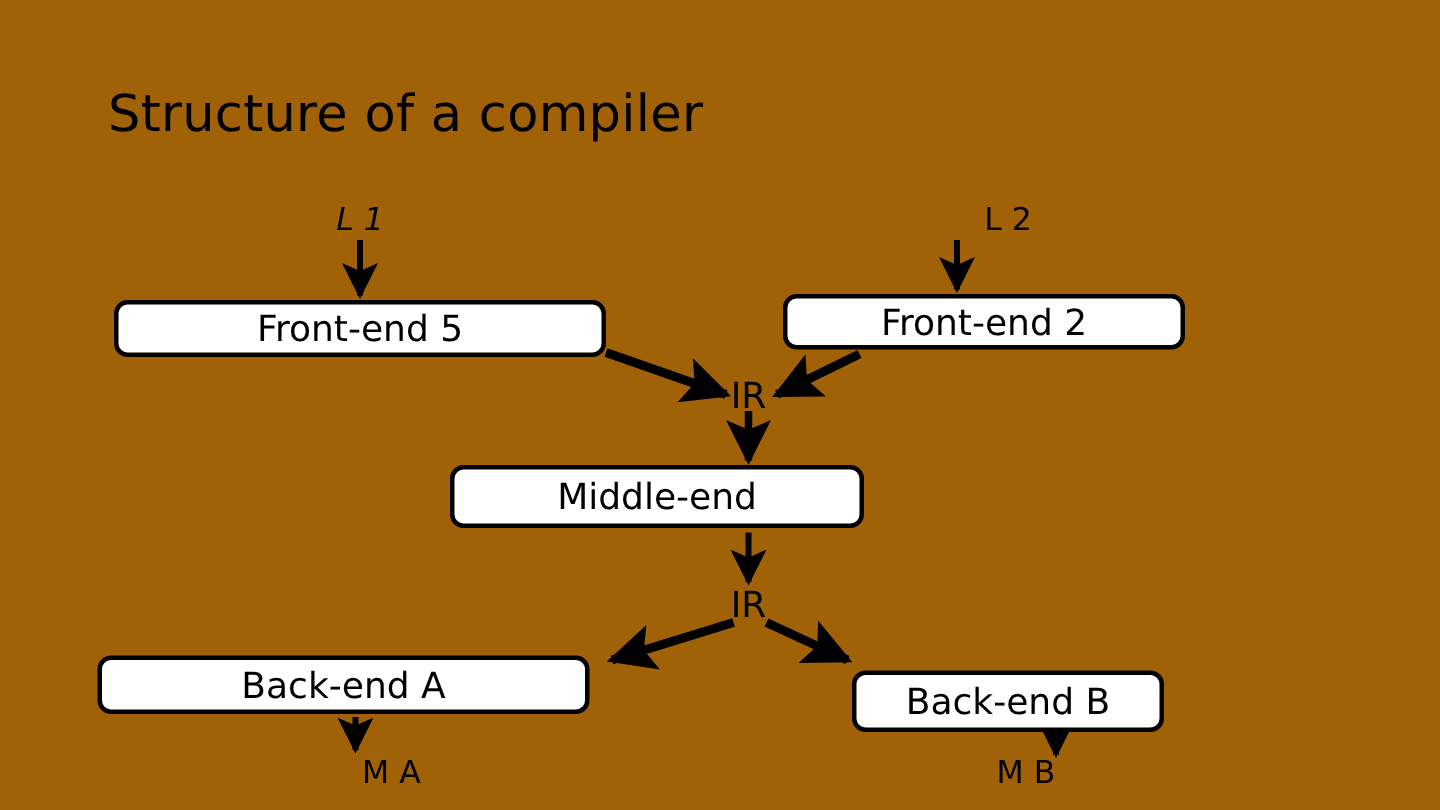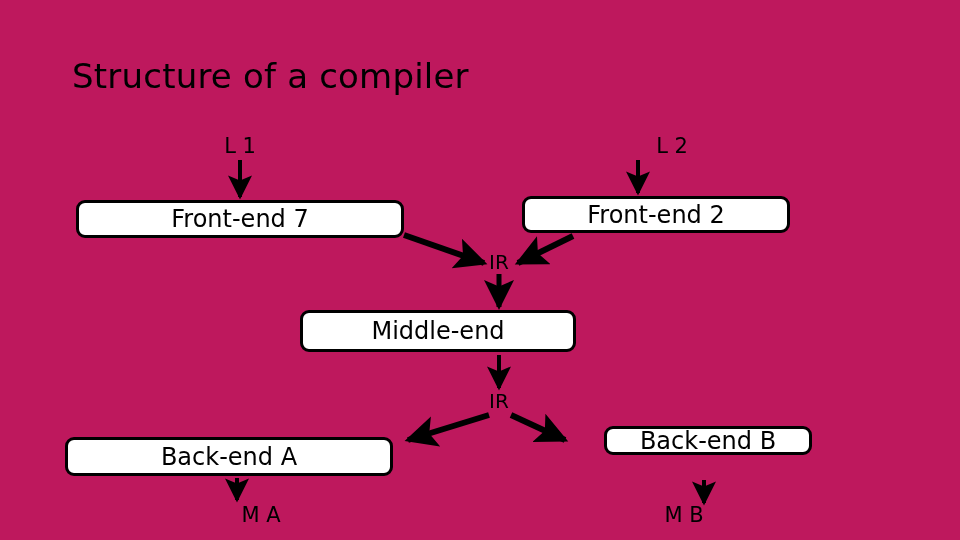--- a/index.html
+++ b/index.html
@@ -4,21 +4,21 @@
 <style>
   html, body {
     margin: 0;
     padding: 0;
     background: #ffffff;
   }
   #slide {
     position: relative;
     width: 960px;
     height: 540px;
-    background: #be185d;
+    background: #a16207;
     overflow: hidden;
     font-family: "DejaVu Sans", "Liberation Sans", sans-serif;
     color: #000000;
   }
   #diagram-svg {
     position: absolute;
     left: 0;
     top: 0;
     width: 960px;
     height: 540px;
@@ -43,31 +43,31 @@
     align-items: center;
     justify-content: center;
     font-size: 24px;
     line-height: 1;
     white-space: nowrap;
   }
   .node-box.frontend1 { left: 76px;  top: 200px; width: 328px; height: 38px; }
   .node-box.frontend2 { left: 522px; top: 196px; width: 268px; height: 37px; }
   .node-box.middleend { left: 300px; top: 310px; width: 276px; height: 42px; }
   .node-box.backenda  { left: 65px;  top: 437px; width: 328px; height: 39px; }
-  .node-box.backendb  { left: 568px; top: 426px; width: 208px; height: 29px; margin-left: 36px; }
+  .node-box.backendb  { left: 568px; top: 447px; width: 208px; height: 41px; }
 
   .edge-label {
     position: absolute;
     font-size: 21px;
     line-height: 1;
     white-space: nowrap;
     transform: translateX(-50%);
   }
-  .edge-label.ir { font-size: 20px; }
-  .lbl-l1 { left: 240px; top: 136px; }
+  .edge-label.ir { font-size: 24px; }
+  .lbl-l1 { left: 240px; top: 136px; font-style: italic; }
   .lbl-l2 { left: 672px; top: 136px; }
   .lbl-ir1 { left: 499px; top: 252px; }
   .lbl-ir2 { left: 499px; top: 391px; }
   .lbl-ma { left: 237px; top: 505px; margin-left: 24px; }
   .lbl-mb { left: 684px; top: 505px; text-align: right; }
 </style>
 </head>
 <body>
 
 <div id="slide">
@@ -99,21 +99,21 @@
     <line x1="489" y1="415" x2="408" y2="440" stroke="#000000" stroke-width="6" marker-end="url(#ah-big)"></line>
 
     <line x1="511" y1="415" x2="565" y2="440" stroke="#000000" stroke-width="6" marker-end="url(#ah-big)"></line>
 
     <line x1="237" y1="478" x2="237" y2="500" stroke="#000000" stroke-width="4" marker-end="url(#ah)"></line>
 
     <line x1="704" y1="480" x2="704" y2="503" stroke="#000000" stroke-width="4" marker-end="url(#ah)"></line>
   </svg>
 
   <div class="node-box frontend1">
-    <span>Front-end 7</span>
+    <span>Front-end 5</span>
   </div>
 
   <div class="node-box frontend2">
     <span>Front-end 2</span>
   </div>
 
   <div class="node-box middleend">
     <span>Middle-end</span>
   </div>
 

